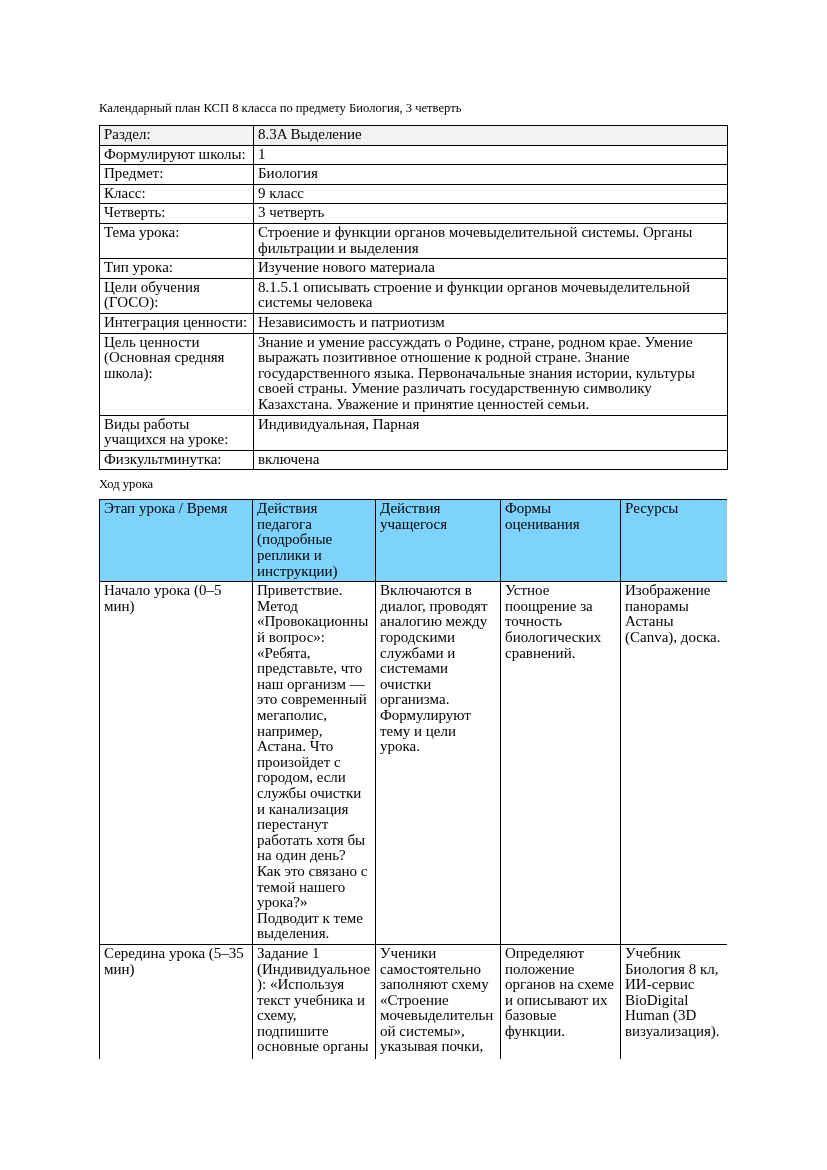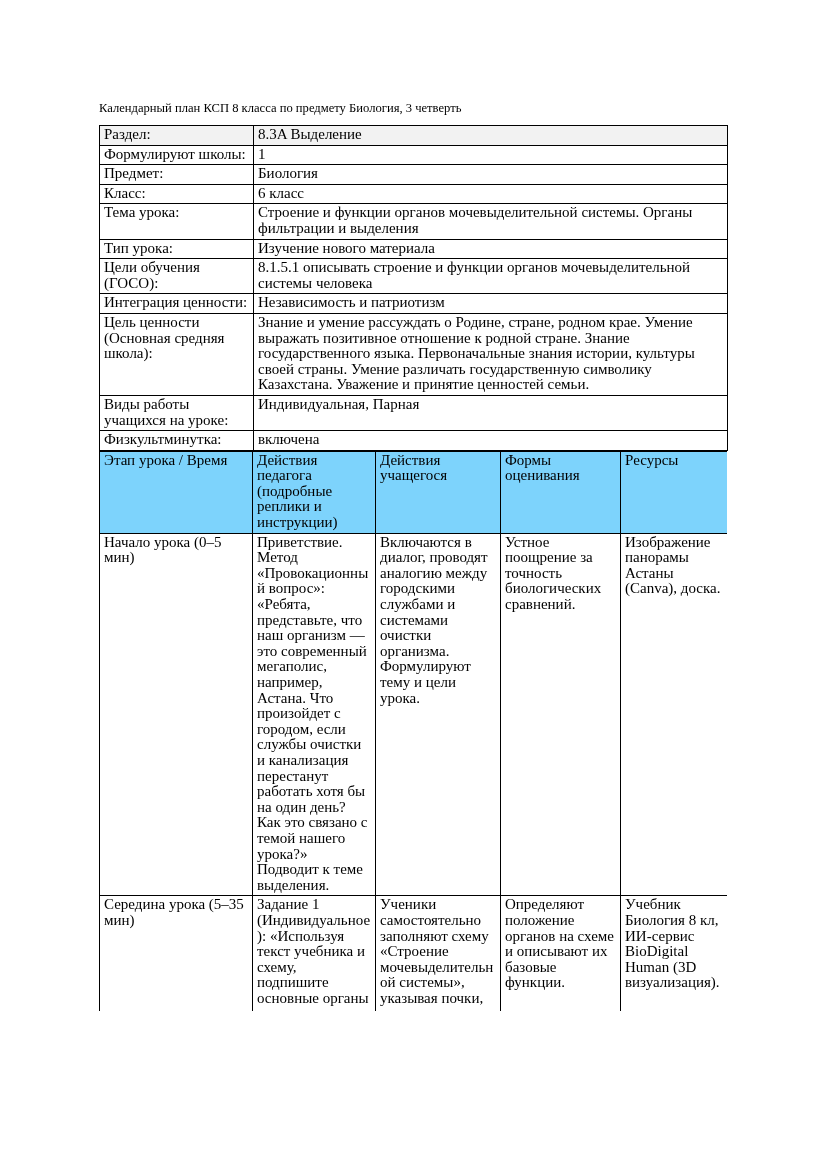--- a/index.html
+++ b/index.html
@@ -96,21 +96,25 @@
           <tr>
             <td>Формулируют школы:</td>
             <td>1</td>
           </tr>
           <tr>
             <td>Предмет:</td>
             <td>Биология</td>
           </tr>
           <tr>
             <td>Класс:</td>
-            <td>6 класс</td>
+            <td>9 класс</td>
+          </tr>
+          <tr>
+            <td>Четверть:</td>
+            <td>3 четверть</td>
           </tr>
           <tr>
             <td>Тема урока:</td>
             <td>Строение и функции органов мочевыделительной системы. Органы фильтрации и выделения</td>
           </tr>
           <tr>
             <td>Тип урока:</td>
             <td>Изучение нового материала</td>
           </tr>
           <tr>
@@ -129,20 +133,21 @@
             <td>Виды работы учащихся на уроке:</td>
             <td>Индивидуальная, Парная</td>
           </tr>
           <tr>
             <td>Физкультминутка:</td>
             <td>включена</td>
           </tr>
         </tbody>
     </table>
 
+    <p class="section-label">Ход урока</p>
 
     <div class="flow-wrap">
       <table class="doc-table flow-table">
         <colgroup>
           <col class="c1">
             <col class="c2">
             <col class="c3">
             <col class="c4">
             <col class="c5">
         </colgroup>

